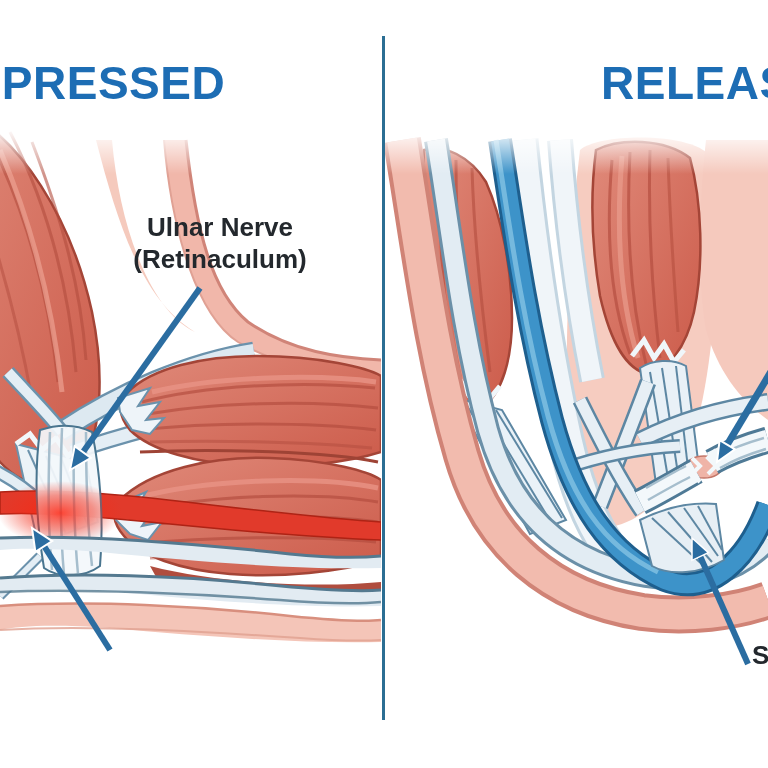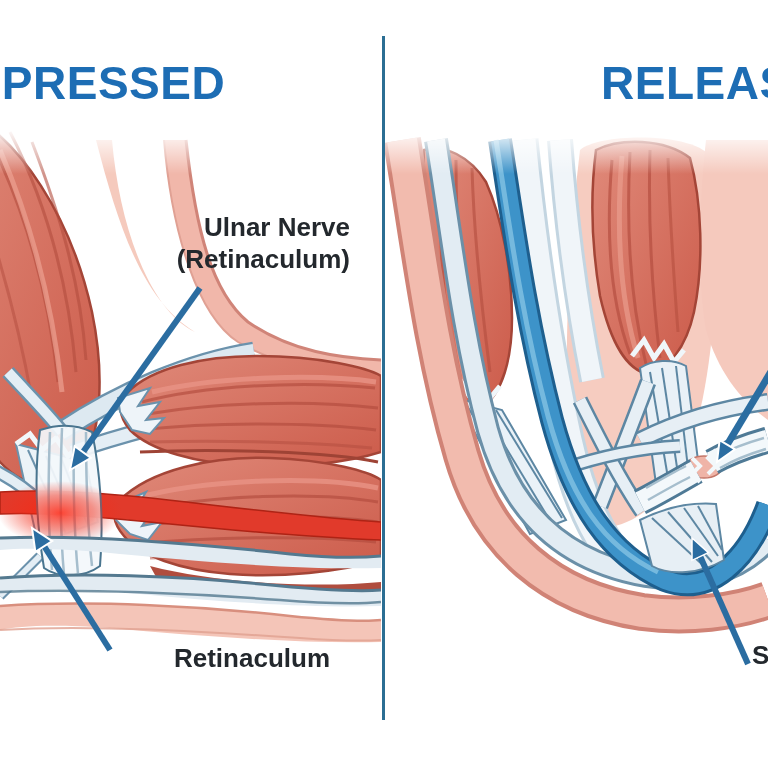--- a/index.html
+++ b/index.html
@@ -11,21 +11,21 @@
   .divider{position:absolute;left:382px;top:36px;width:3px;height:684px;background:#2b6e93;}
   .panel-title{
     position:absolute;top:60px;font-size:46px;font-weight:800;letter-spacing:.5px;
     color:#1d6db4;white-space:nowrap;line-height:1;
   }
   .panel-title.left{left:0;}
   .panel-title.left .clip-shift{display:inline-block;margin-left:-107px;}
   .panel-title.right{left:601px;}
   .anno{
     position:absolute;color:#23282d;font-weight:700;font-size:26px;line-height:1.22;
-    text-align:right;white-space:nowrap;
+    text-align:center;white-space:nowrap;
   }
   .anno div{pointer-events:none;}
   .anno-ulnar{left:90px;top:212px;width:260px;}
   .anno-cubital{left:70px;top:643px;width:260px;}
   .anno-s{left:752px;top:640px;text-align:left;width:60px;}
 </style>
 </head>
 <body>
 
 <div class="stage">
@@ -258,19 +258,18 @@
   </div>
   <div class="panel-title right">
     <span>RELEASED</span>
   </div>
 
   <div class="anno anno-ulnar">
     <div>Ulnar Nerve</div>
     <div>(Retinaculum)</div>
   </div>
   <div class="anno anno-cubital">
-    <div>Retinaculum</div>
   </div>
   <div class="anno anno-s">
     <div>S</div>
   </div>
 
 </div>
 
 </body></html>

